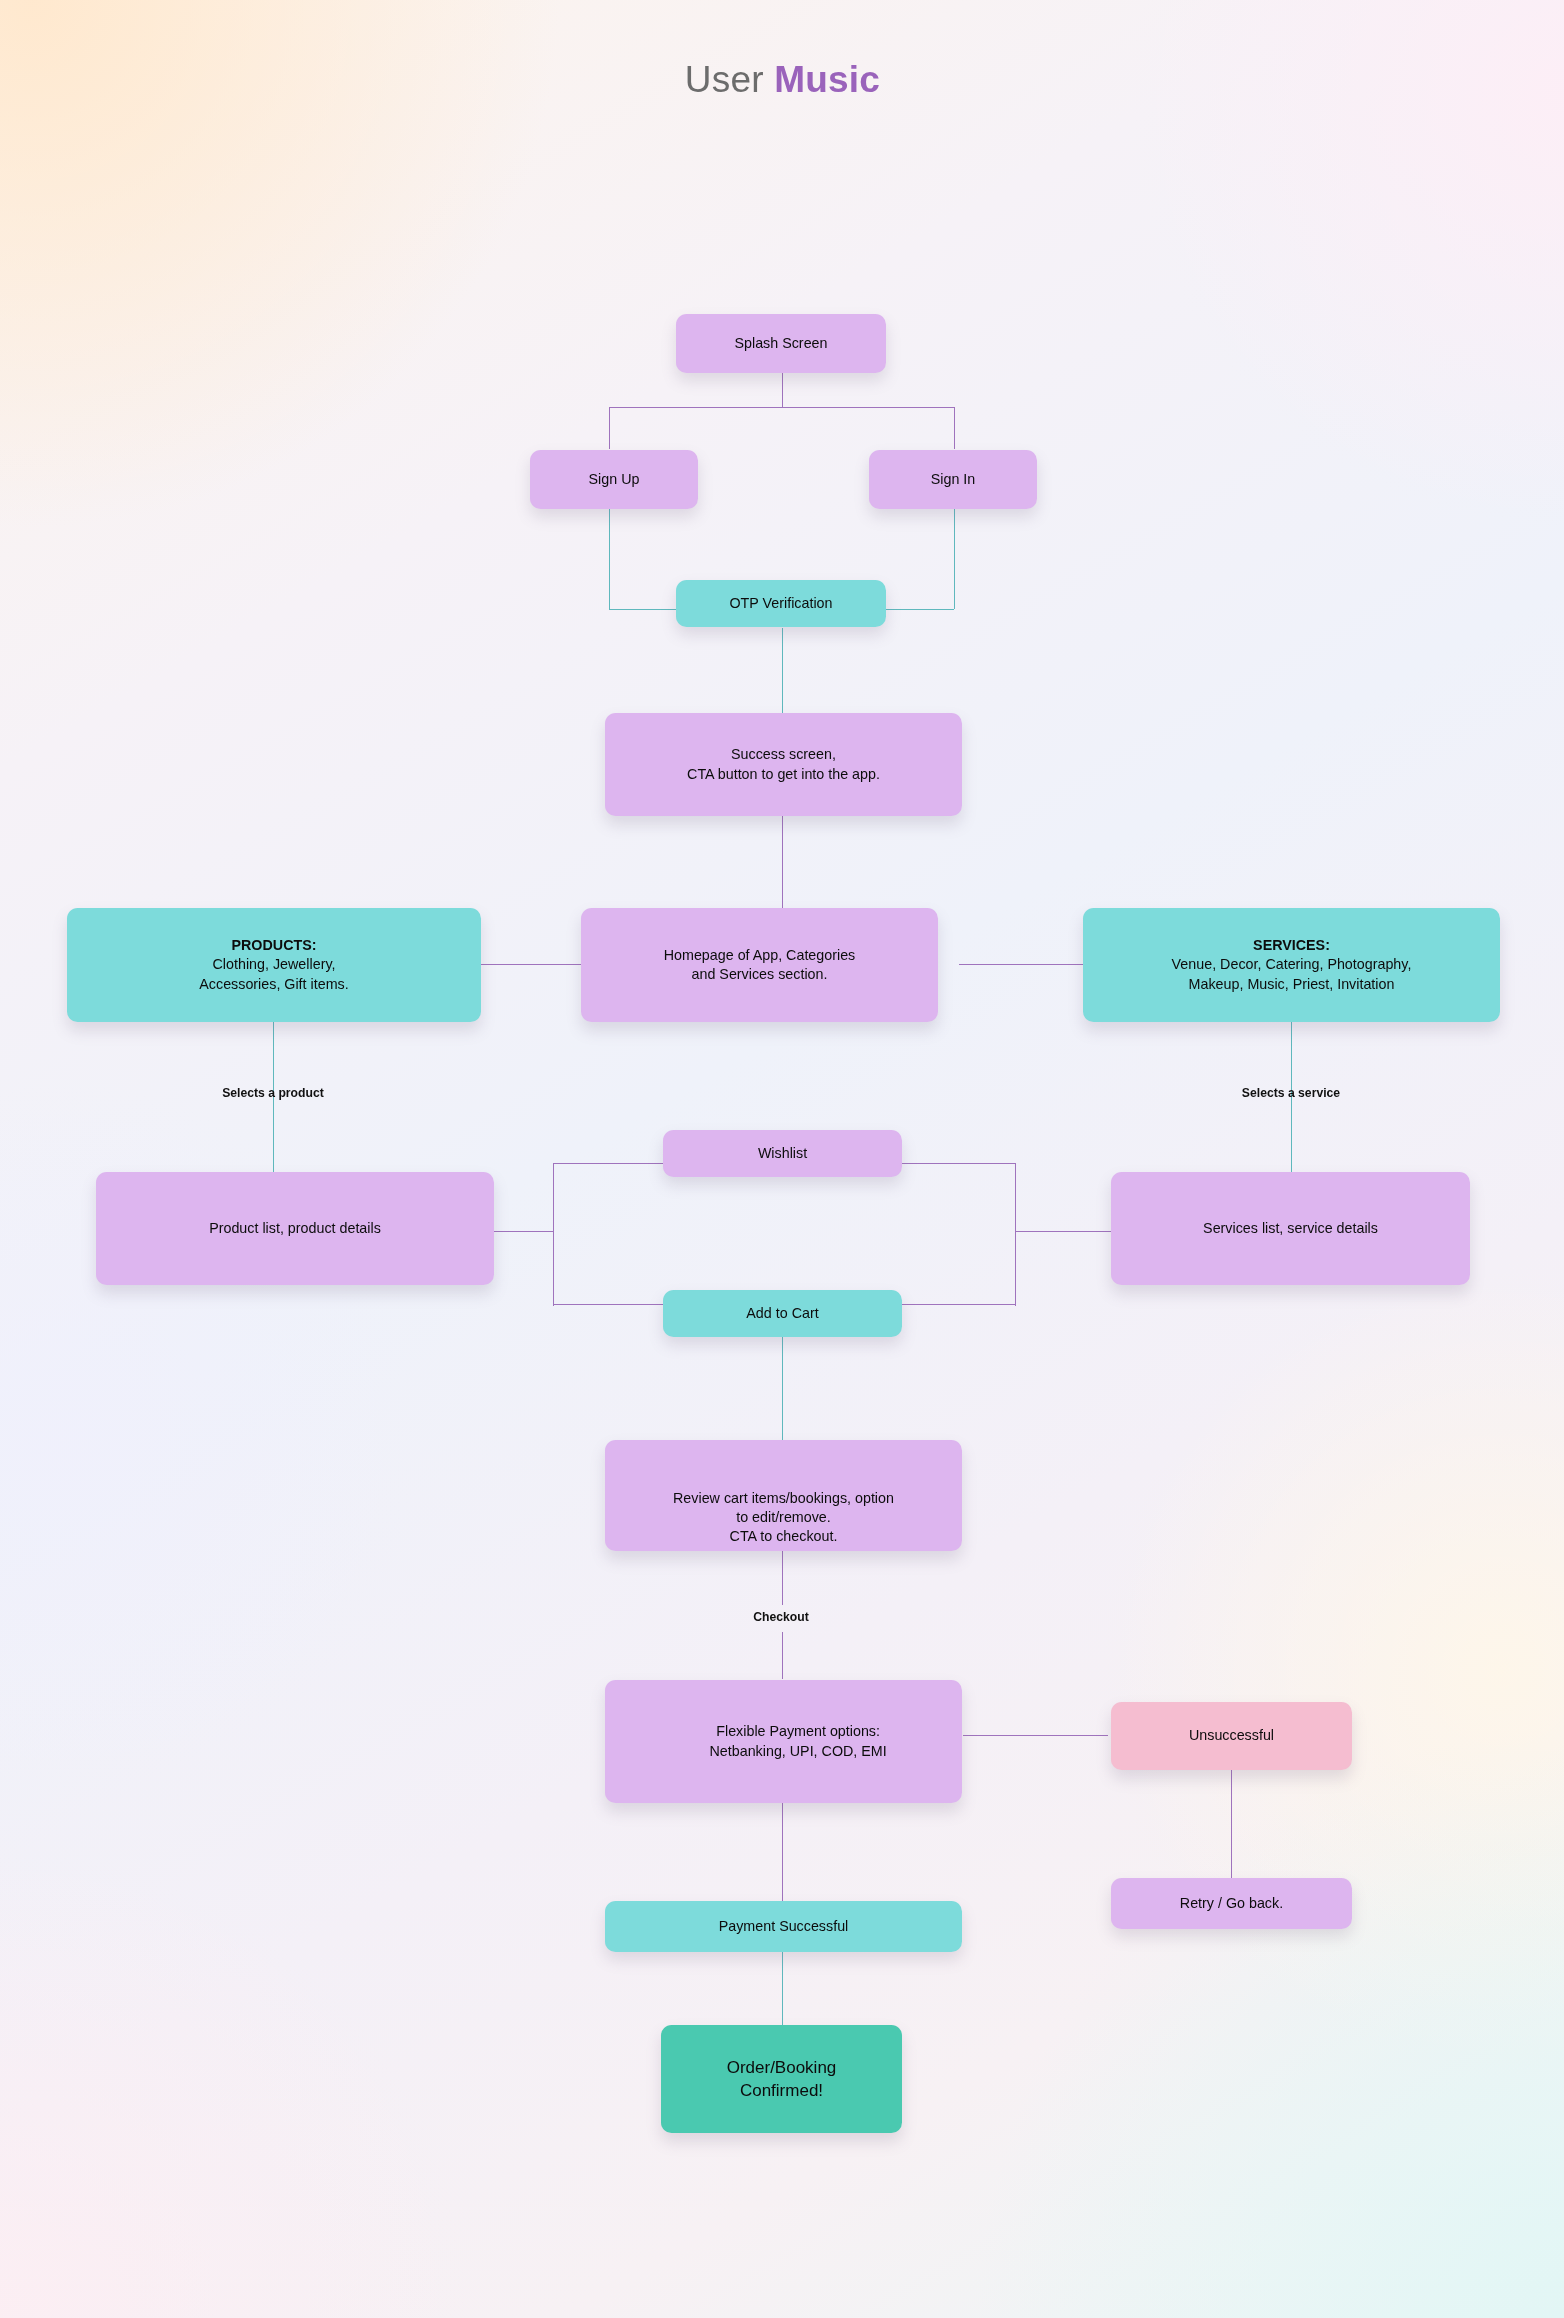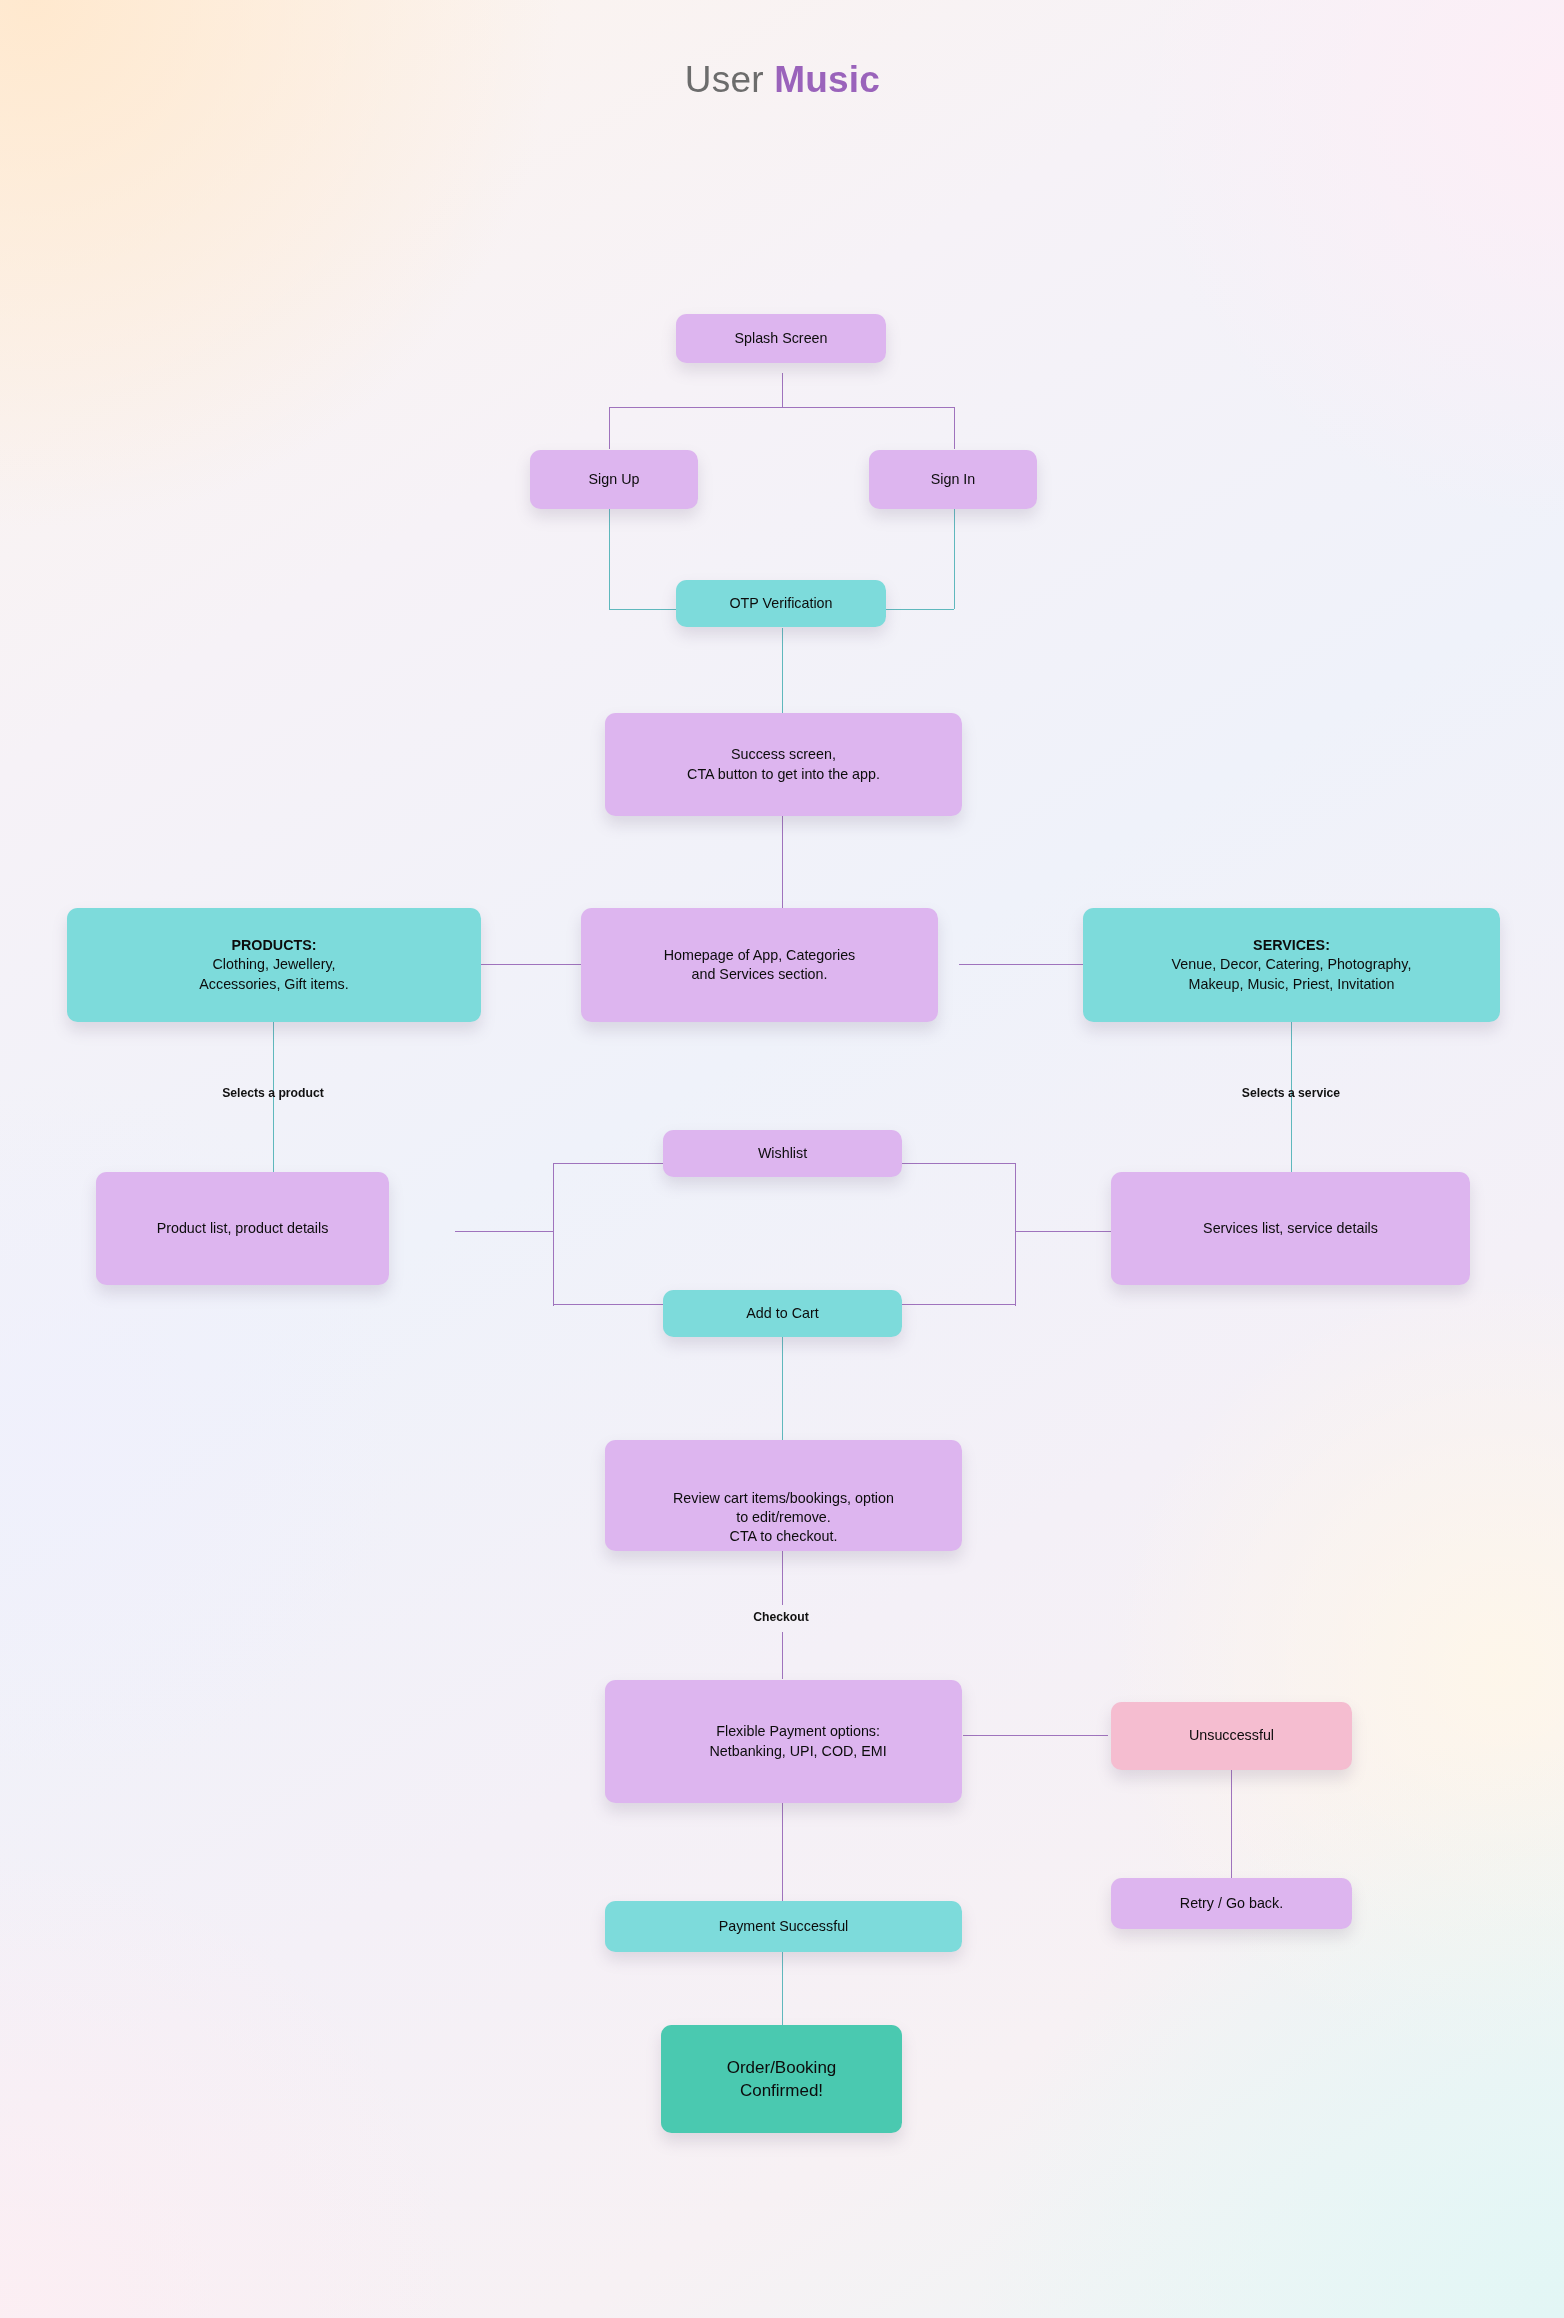--- a/index.html
+++ b/index.html
@@ -137,21 +137,21 @@
   <div class="ln v" style="left:782px; top:1632px; height:47px;"></div>
 
   <div class="ln h" style="left:963px; top:1735px; width:145px;"></div>
 
   <div class="ln v" style="left:1231px; top:1770px; height:108px;"></div>
 
   <div class="ln v" style="left:782px; top:1803px; height:98px;"></div>
 
   <div class="ln v teal" style="left:782px; top:1928px; height:97px;"></div>
 
-  <div class="node purple" style="left:676px; top:314px; width:210px; height:49px;">
+  <div class="node purple" style="left:676px; top:314px; width:210px; height:59px;">
     <span class="inner">Splash Screen</span>
   </div>
 
   <div class="node purple" style="left:530px; top:450px; width:168px; height:59px;">
     <span class="inner">Sign Up</span>
   </div>
 
   <div class="node purple" style="left:869px; top:450px; width:168px; height:59px;">
     <span class="inner">Sign In</span>
   </div>
@@ -191,21 +191,21 @@
   </div>
 
   <div class="elabel" style="left:151px; top:1086px; width:244px;">
     <span>Selects a product</span>
   </div>
 
   <div class="elabel" style="left:1169px; top:1086px; width:244px;">
     <span>Selects a service</span>
   </div>
 
-  <div class="node purple" style="left:96px; top:1172px; width:293px; height:113px;">
+  <div class="node purple" style="left:96px; top:1172px; width:398px; height:113px;">
     <span class="inner">Product list, product details</span>
   </div>
 
   <div class="node purple" style="left:1111px; top:1172px; width:359px; height:113px;">
     <span class="inner">Services list, service details</span>
   </div>
 
   <div class="node purple" style="left:663px; top:1130px; width:239px; height:47px;">
     <span class="inner">Wishlist</span>
   </div>

